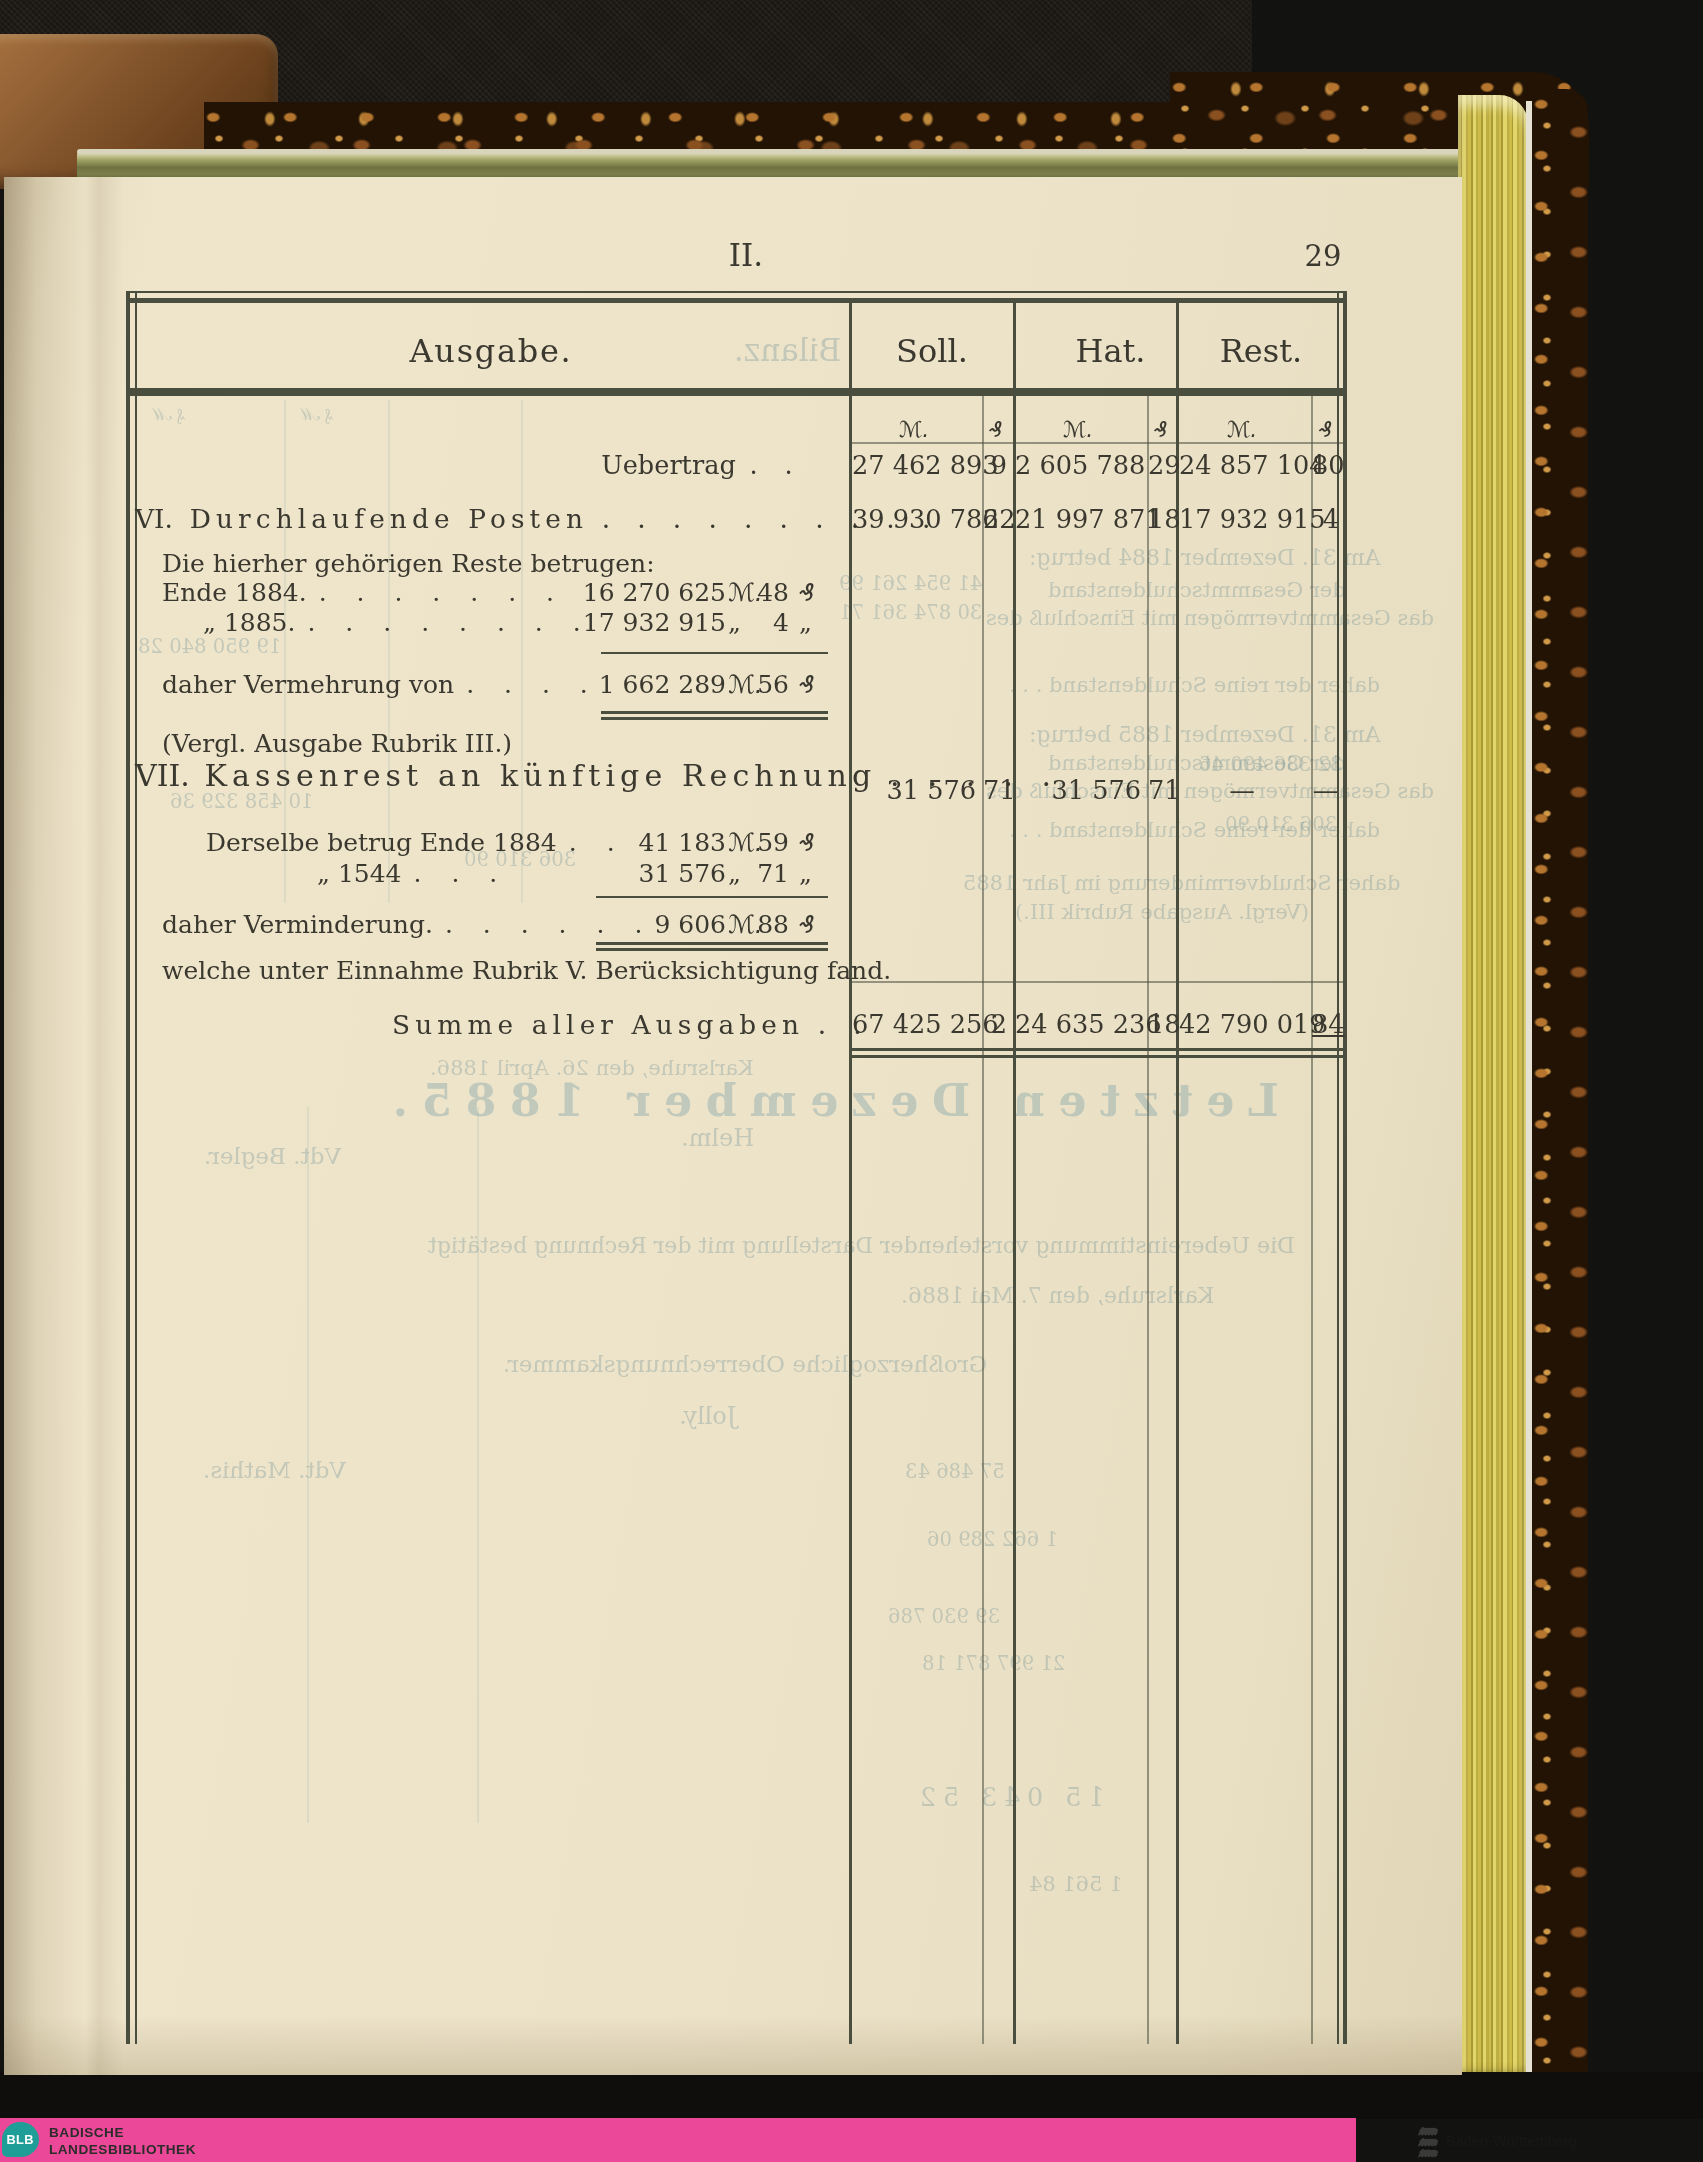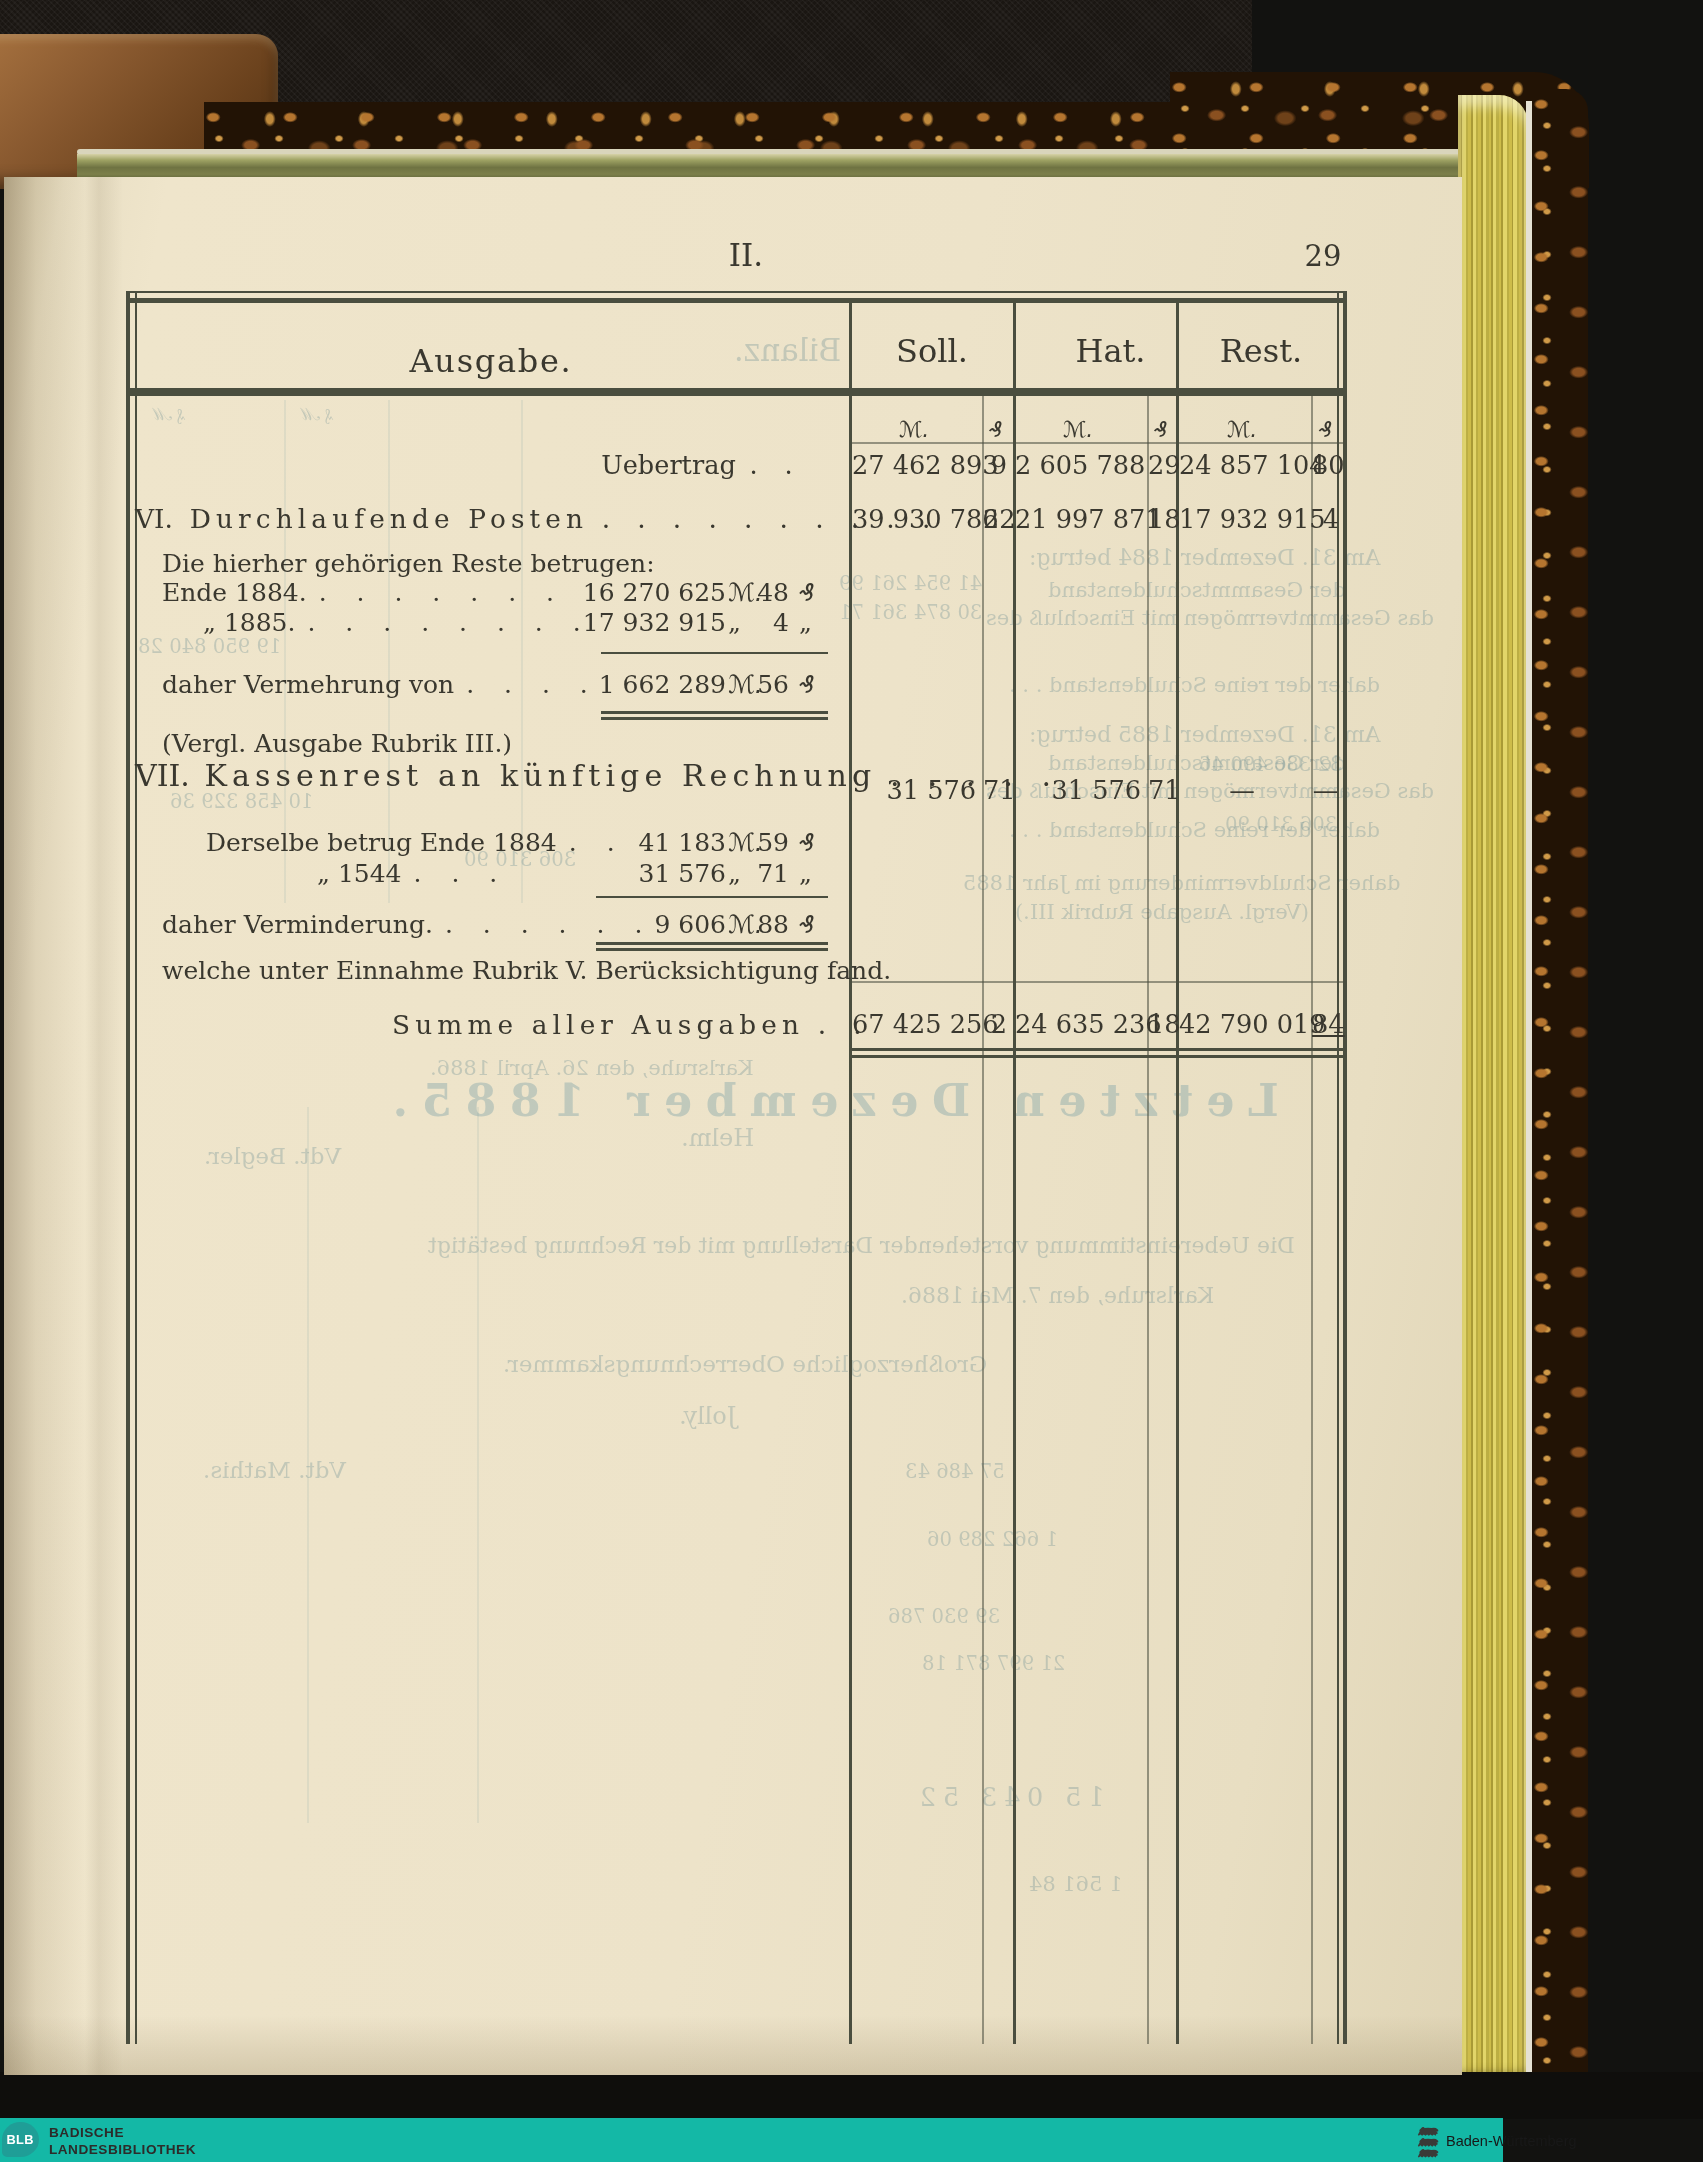--- a/index.html
+++ b/index.html
@@ -71,21 +71,21 @@
   .noterow.l2a .lbl{left:41px;}
   .noterow.l2b .lbl{left:155px;}
 
   
   .bleed{position:absolute;color:#6f9094;transform:scaleX(-1);white-space:nowrap;
          font-family:"DejaVu Serif",serif;}
   .bleed.bb{font-weight:bold;color:#7fa3a8;}
   .bvline{position:absolute;width:1.7px;background:#87a7a9;opacity:.16;}
 
   
-  .footer-bar{position:absolute;left:0;top:2118px;width:1503px;height:44px;background:#14b8a6;
+  .footer-bar{position:absolute;left:0;top:2118px;width:1356px;height:44px;background:#ec4899;
               font-family:"Liberation Sans","DejaVu Sans",sans-serif;}
   .blb-logo{position:absolute;left:1.7px;top:4.3px;width:37px;height:35px;background:#1f9e97;
             border-radius:50% 50% 50% 14%;display:flex;align-items:center;justify-content:center;
             color:#ffffff;font-weight:bold;font-size:12.8px;letter-spacing:0.4px;}
   .blb-name{position:absolute;left:49px;top:6px;color:#2c2c2a;font-weight:bold;font-size:13.6px;
             line-height:17px;letter-spacing:0.5px;}
   .bw{position:absolute;left:1417px;top:2124px;width:290px;height:37px;
       font-family:"Liberation Sans","DejaVu Sans",sans-serif;}
   .bw-lions{position:absolute;left:0;top:1.7px;width:22px;height:32px;}
   .bw-text{position:absolute;left:29px;top:9.4px;color:#181818;font-size:14.5px;}
@@ -165,21 +165,21 @@
     <div class="rule" style="left:1343px;top:291px;width:4.3px;height:1753px;"></div>
 
     <div class="rule" style="left:849px;top:298px;width:2.6px;height:1746px;"></div>
     <div class="rule" style="left:1013px;top:298px;width:2.6px;height:1746px;"></div>
     <div class="rule" style="left:1176px;top:298px;width:2.6px;height:1746px;"></div>
     <div class="rule soft" style="left:982px;top:396px;width:1.7px;height:1648px;"></div>
     <div class="rule soft" style="left:1147px;top:396px;width:1.7px;height:1648px;"></div>
     <div class="rule soft" style="left:1311px;top:396px;width:1.7px;height:1648px;"></div>
     <div class="rule soft" style="left:849px;top:442px;width:498px;height:1.7px;"></div>
 
-    <div class="ink ctr" style="left:136px;top:332px;width:710px;font-size:32px;letter-spacing:1.7px;margin-top:10px;">Ausgabe.</div>
+    <div class="ink ctr" style="left:136px;top:332px;width:710px;font-size:32px;letter-spacing:1.7px;">Ausgabe.</div>
     <div class="ink ctr" style="left:851px;top:332px;width:162px;font-size:32px;text-align:center;">Soll.</div>
     <div class="ink ctr" style="left:1014px;top:332px;width:193px;font-size:32px;">Hat.</div>
     <div class="ink ctr" style="left:1178px;top:332px;width:166px;font-size:32px;">Rest.</div>
 
     <div class="cell c unitfont" style="left:852px;top:417px;width:124px;font-size:22px;">ℳ.</div>
     <div class="cell c unitfont" style="left:983px;top:417px;width:25.6px;font-size:22px;">₰</div>
     <div class="cell c unitfont" style="left:1015px;top:417px;width:126px;font-size:22px;">ℳ.</div>
     <div class="cell c unitfont" style="left:1148px;top:417px;width:25.6px;font-size:22px;">₰</div>
     <div class="cell c unitfont" style="left:1179px;top:417px;width:126px;font-size:22px;">ℳ.</div>
     <div class="cell c unitfont" style="left:1312px;top:417px;width:27px;font-size:22px;">₰</div>

